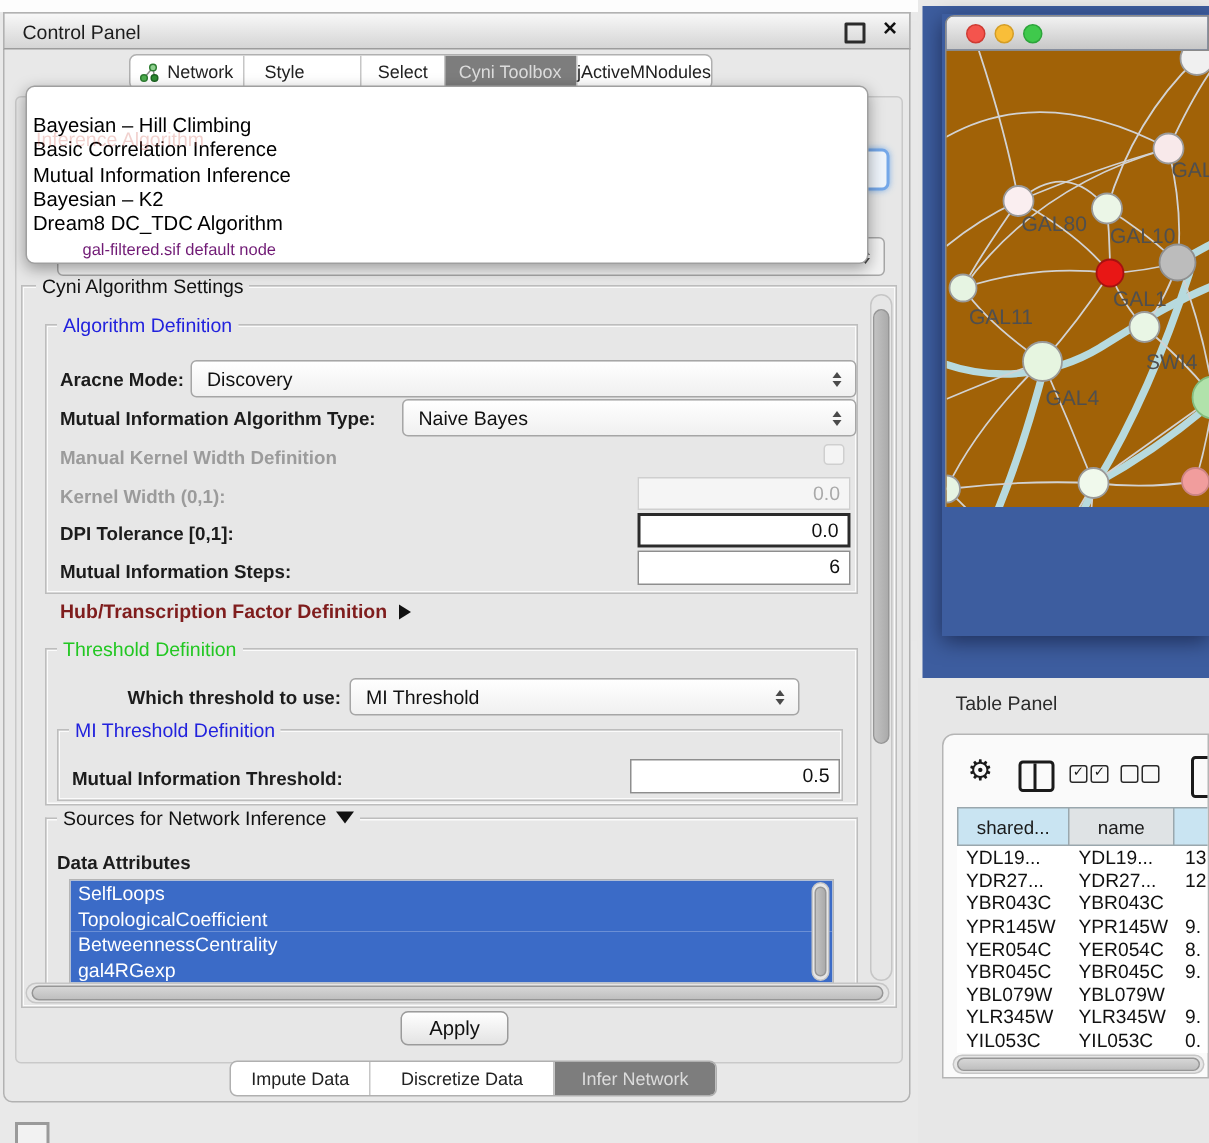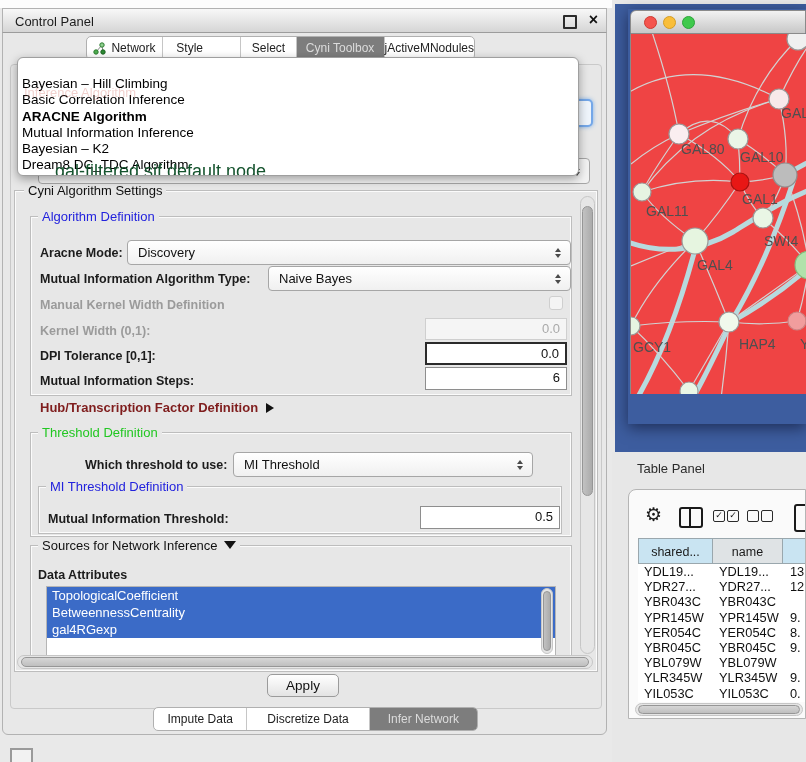--- a/index.html
+++ b/index.html
@@ -58,21 +58,21 @@
   .attrlist{position:absolute;background:#fff;border:1px solid #b5b5b5;box-sizing:border-box;overflow:hidden;}
   .attr-item{height:17px;line-height:17px;font-size:13px;color:#fff;padding-left:5px;}
   .attr-item.sel{background:#3b6bc7;}
   
   .popup{left:17px;top:57px;width:562px;height:119px;background:#fff;border:1px solid #9f9f9f;border-radius:6px;
          box-shadow:0 3px 10px rgba(0,0,0,.35);z-index:20;box-sizing:border-box;overflow:hidden;}
   .popup .ph{position:absolute;left:0;right:0;top:3px;text-align:center;color:#b8b8b8;font-size:13px;}
   .menu-item{height:16.3px;line-height:16.3px;font-size:13.5px;color:#000;padding-left:4px;white-space:nowrap;}
   .menu-item.sel{font-weight:bold;}
   .ghost1{position:absolute;left:6px;top:27px;font-size:13px;color:rgba(205,90,80,.28);z-index:1;}
-  .ghost2{position:absolute;left:37px;top:103px;font-size:18px;color:#14532d;}
+  .ghost2{position:absolute;left:37px;top:103px;font-size:11px;color:#701a75;}
   .focus-frag{left:574px;top:99px;width:19px;height:28px;border:2px solid #74a7e8;border-radius:5px;
               background:#eef4fb;box-shadow:0 0 4px rgba(100,160,230,.8);z-index:5;box-sizing:border-box;}
   .net-combo{left:38px;top:158px;width:552px;height:26px;z-index:4;background:#f2f2f2;}
   
   .btn{position:absolute;display:flex;align-items:center;justify-content:center;
        background:linear-gradient(#ffffff,#e3e3e3);border:1px solid #9b9b9b;border-radius:5px;
        font-size:13.5px;color:#111;box-sizing:border-box;}
   .expander{position:absolute;font-size:13px;font-weight:bold;color:#7f1d1d;white-space:nowrap;}
   .tri-r{display:inline-block;margin-left:8px;width:0;height:0;border-top:5.5px solid transparent;
          border-bottom:5.5px solid transparent;border-left:8px solid #111;vertical-align:-1px;}
@@ -81,21 +81,21 @@
   .mini-ic{left:10px;top:748px;width:19px;height:16px;border:2px solid #9a9a9a;background:#f2f2f2;}
   
   .desktop{left:615px;top:4px;width:191px;height:450px;background:#3d5d9f;}
   .netwin-shadow{left:628px;top:9px;width:178px;height:415px;box-shadow:0 4px 14px rgba(0,0,20,.5);}
   .net-titlebar{left:630px;top:10px;width:176px;height:24px;background:linear-gradient(#f2f2f2,#c7c7c7);
                 border:1px solid #8a8a8a;border-radius:6px 0 0 0;box-sizing:border-box;}
   .tl{position:absolute;top:5px;width:13px;height:13px;border-radius:50%;box-sizing:border-box;}
   .tl.red{left:13px;background:#f4544d;border:1px solid #ce3a32;}
   .tl.yel{left:32px;background:#f9be39;border:1px solid #d49d25;}
   .tl.grn{left:51px;background:#3fc94c;border:1px solid #2ca43a;}
-  .net-canvas{left:630px;top:34px;width:176px;height:360px;background:#ef4444;border-left:1px solid #8a8a8a;
+  .net-canvas{left:630px;top:34px;width:176px;height:304px;background:#a16207;border-left:1px solid #8a8a8a;
               box-sizing:border-box;overflow:hidden;}
   .tp-bg{left:612px;top:452px;width:194px;height:310px;background:#e7e7e7;}
   .tp-title{position:absolute;left:25px;top:9px;font-size:13px;color:#2b2b2b;}
   .tp-panel{left:628px;top:489px;width:178px;height:230px;background:#fafafa;border:1px solid #b5b5b5;
             border-radius:8px 0 0 0;box-sizing:border-box;overflow:hidden;}
   .gear{position:absolute;left:16px;top:13px;font-size:19px;color:#1a1a1a;font-family:"DejaVu Sans",sans-serif;}
   .colsic{position:absolute;left:50px;top:17px;width:20px;height:17px;border:2px solid #1a1a1a;border-radius:3px;}
   .colsic i{position:absolute;left:8px;top:0;bottom:0;width:2px;background:#1a1a1a;}
   .cb{position:absolute;width:10px;height:10px;border:1.5px solid #2a2a2a;border-radius:2px;
       font-size:9px;line-height:9px;text-align:center;color:#1a1a1a;font-family:"DejaVu Sans",sans-serif;}
@@ -369,20 +369,21 @@
 <div class="abs gtitle blue-t" style="left:46px;top:479px;">MI Threshold Definition</div>
 <div class="lbl" style="left:48px;top:512px;">Mutual Information Threshold:</div>
 <div class="tfield" style="left:420px;top:506px;width:140px;height:23px;">0.5</div>
 
 <div class="abs group" style="left:30px;top:545px;width:542px;height:112px;border-bottom:none;"></div>
 <div class="abs gtitle black-t" style="left:38px;top:538px;">
   <span>Sources for Network Inference</span><span class="tri-d"></span>
 </div>
 <div class="lbl" style="left:38px;top:568px;">Data Attributes</div>
 <div class="attrlist" style="left:46px;top:586px;width:510px;height:70px;">
+    <div class="attr-item sel" style="background: rgb(59, 107, 199);">SelfLoops</div>
     <div class="attr-item sel" style="background: rgb(59, 107, 199);">TopologicalCoefficient</div>
     <div class="attr-item sel" style="background: rgb(59, 107, 199);">BetweennessCentrality</div>
     <div class="attr-item sel" style="background: rgb(59, 107, 199);">gal4RGexp</div>
   </div>
 <div class="sb-track" style="position:absolute;left:541px;top:588px;width:12px;height:66px;">
   <div class="sb-thumb" style="left:1px;top:2px;width:8px;height:60px;"></div>
 </div>
 
 <div class="abs sb-track" style="left:17px;top:655px;width:576px;height:14px;">
   <div class="sb-thumb h" style="left:3px;top:1px;width:568px;height:10px;"></div>
@@ -404,19 +405,18 @@
   </div>
 </div>
 
 <div class="abs mini-ic"></div>
 
 <div class="abs popup">
   <div class="ghost1">Inference Algorithm</div>
   <div style="position:absolute;left:0;right:0;top:18px;">
       <div class="menu-item">Bayesian – Hill Climbing</div>
       <div class="menu-item">Basic Correlation Inference</div>
-      <div class="menu-item sel">ARACNE Algorithm</div>
       <div class="menu-item">Mutual Information Inference</div>
       <div class="menu-item">Bayesian – K2</div>
       <div class="menu-item">Dream8 DC_TDC Algorithm</div>
     </div>
   <div class="ghost2">gal-filtered.sif default node</div>
 </div>
 
 </body></html>

